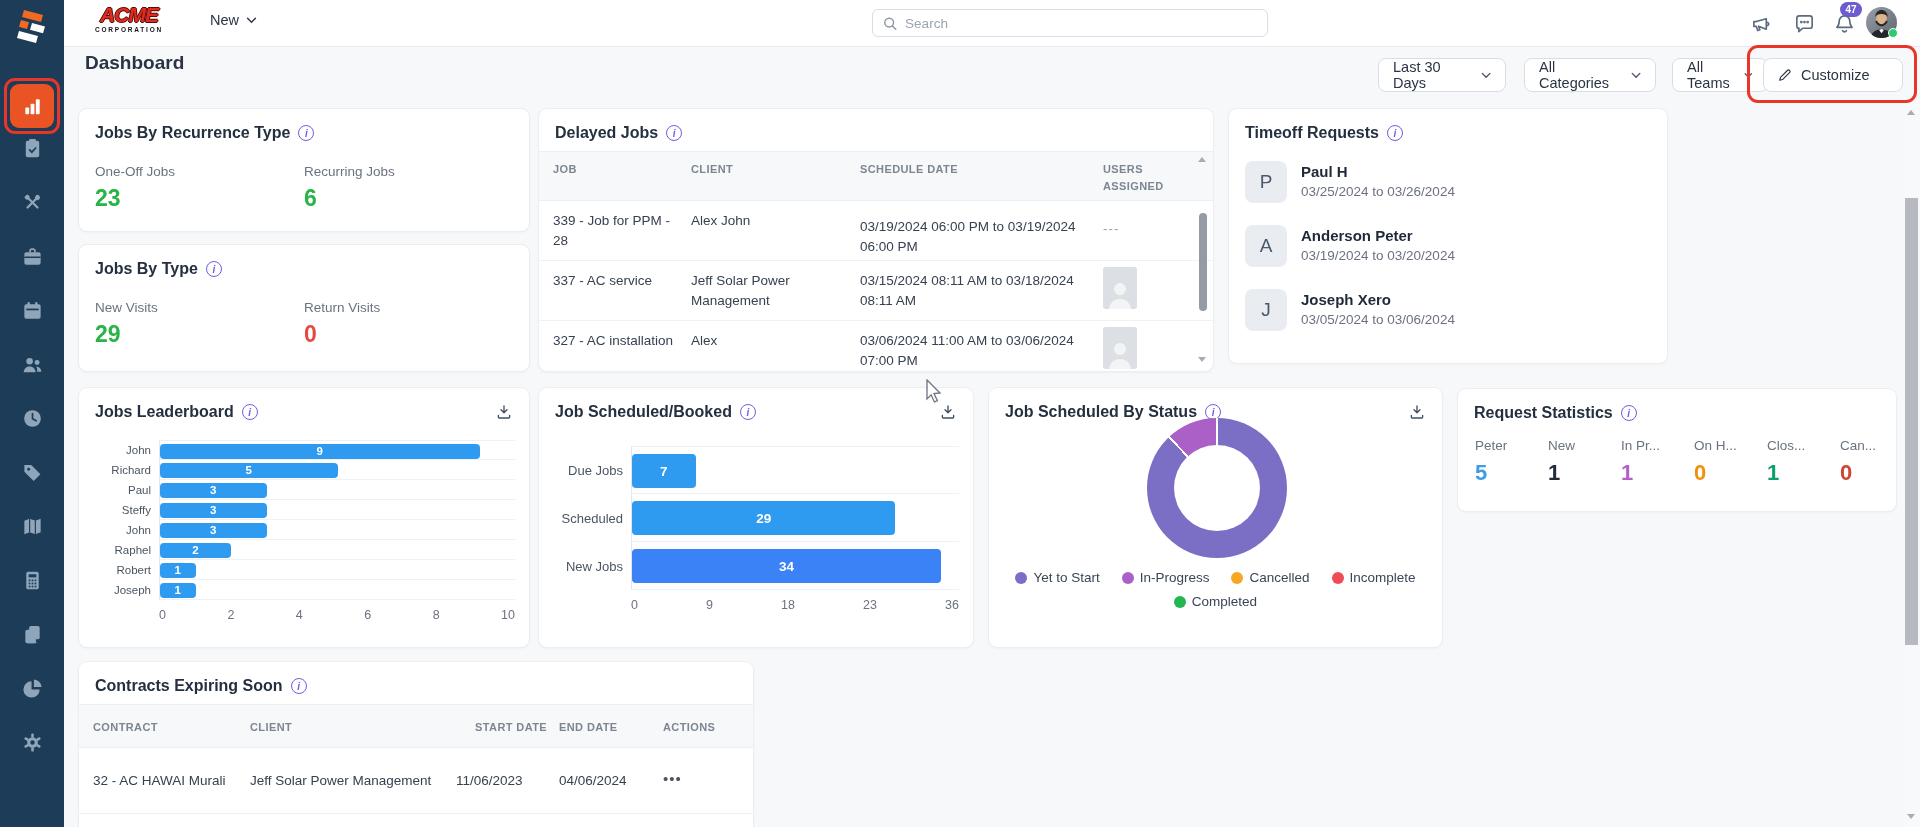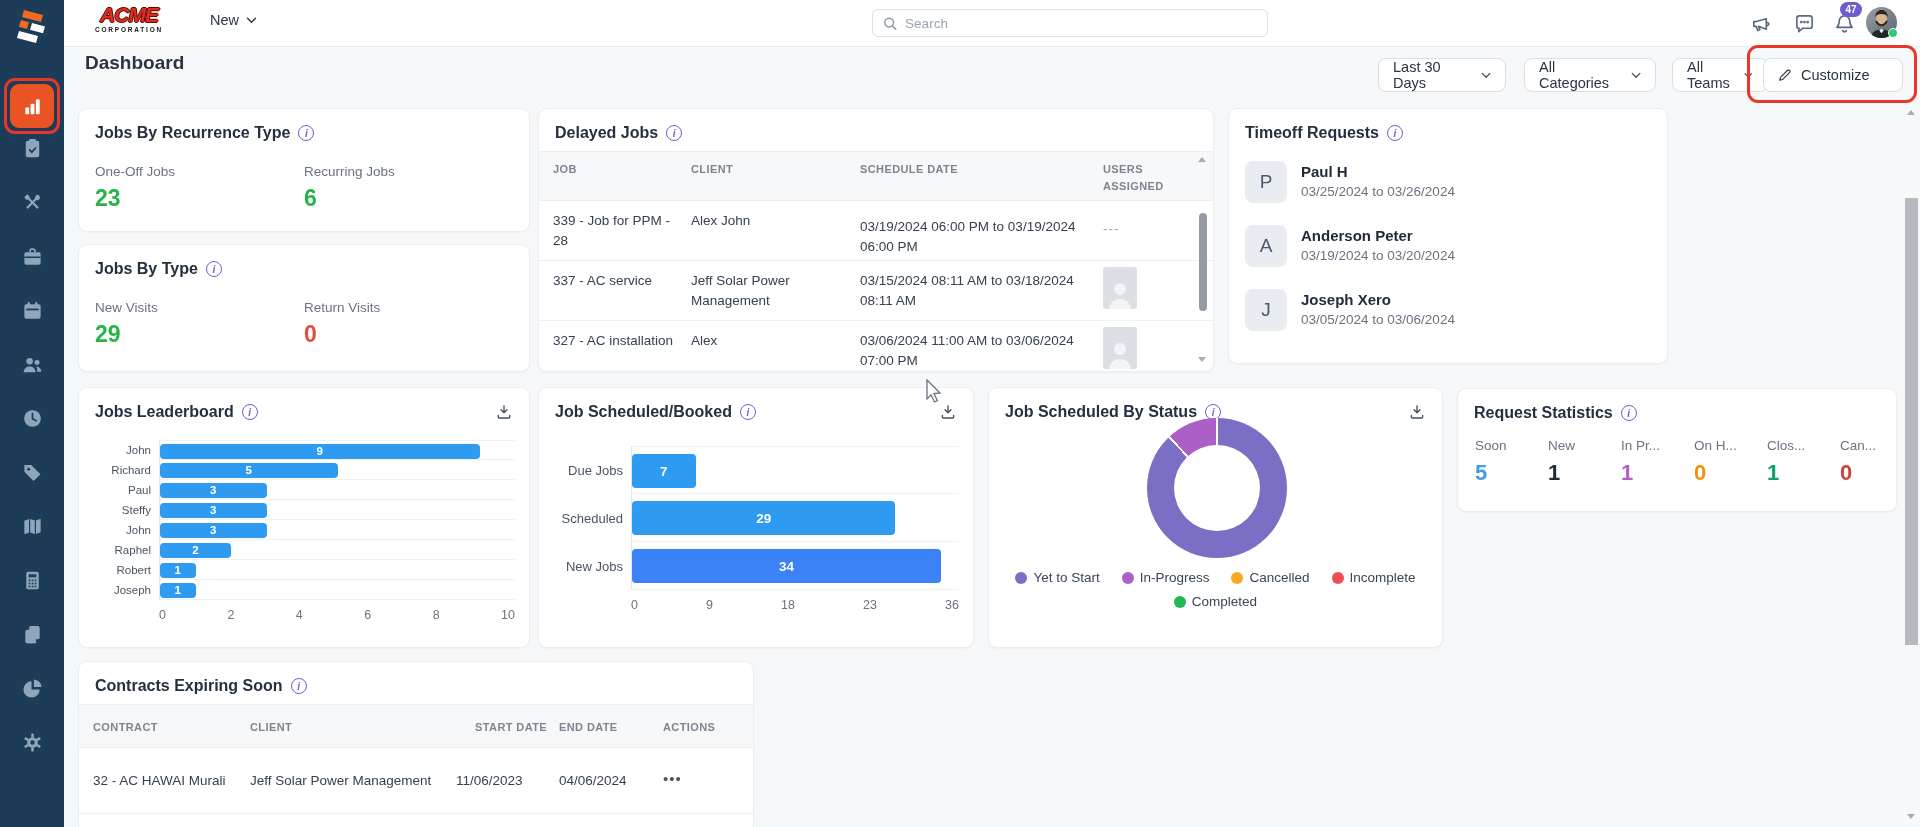--- a/index.html
+++ b/index.html
@@ -598,21 +598,21 @@
 </section>
 
 <section class="card" style="left:1457px; top:388px; width:440px; height:124px;">
   <div class="card-title">
       <span>Request Statistics</span>
       <span class="info-i">i</span>
     </div>
 </section>
 <div id="rs-row">
     <div class="rs-col">
-      <div class="rs-lbl">Soon</div>
+      <div class="rs-lbl">Peter</div>
       <div class="rs-val" style="color: rgb(62, 157, 229);">5</div>
     </div>
     <div class="rs-col">
       <div class="rs-lbl">New</div>
       <div class="rs-val" style="color: rgb(34, 43, 58);">1</div>
     </div>
     <div class="rs-col">
       <div class="rs-lbl">In Pr...</div>
       <div class="rs-val" style="color: rgb(181, 94, 200);">1</div>
     </div>

